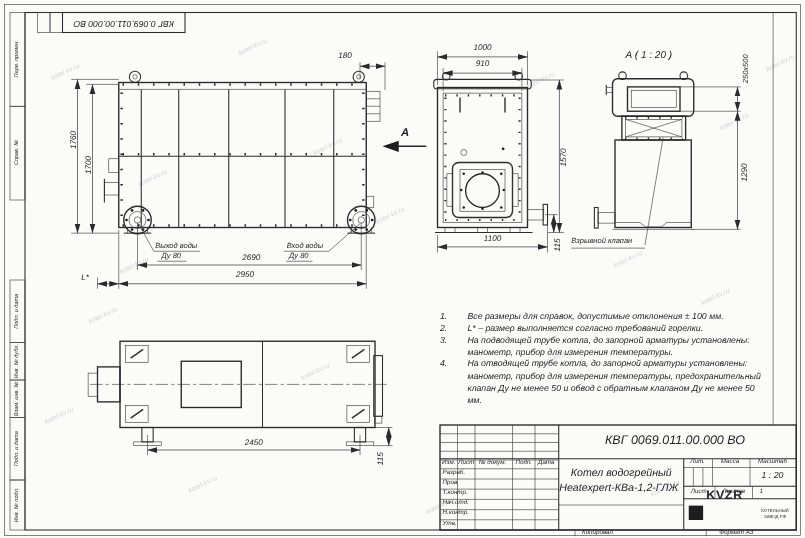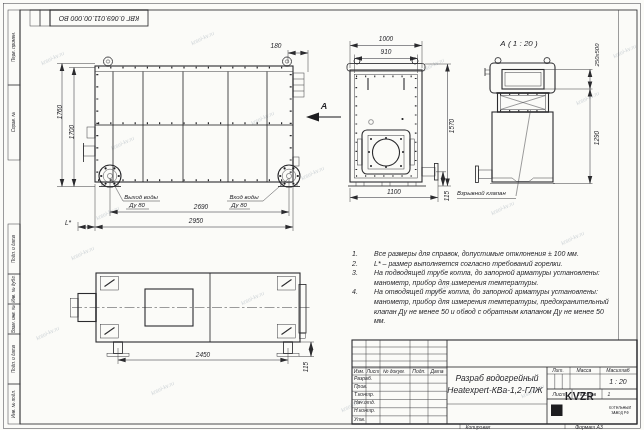--- a/index.html
+++ b/index.html
@@ -360,21 +360,22 @@
     <div class="note">
       <span class="n">3.</span>
       <span class="t2">На подводящей трубе котла, до запорной арматуры установлены: манометр, прибор для измерения температуры.</span>
     </div>
     <div class="note">
       <span class="n">4.</span>
       <span class="t2">На отводящей трубе котла, до запорной арматуры установлены: манометр, прибор для измерения температуры, предохранительный клапан Ду не менее 50 и обвод с обратным клапаном Ду не менее 50 мм.</span>
     </div>
   </div>
 
-  <span class="lbl cc s85" style="left:497px;top:378px">Разраб водогрейный</span>
+  <span class="lbl cc s10" style="left:540px;top:353px">КВГ 0069.011.00.000 ВО</span>
+  <span class="lbl cc s85" style="left:497px;top:378px">Котел водогрейный</span>
   <span class="lbl cc s85" style="left:495px;top:390px">Heatexpert-КВа-1,2-ГЛЖ</span>
   <span class="lbl cc s7" style="left:618px;top:381px">1 : 20</span>
   <span class="lbl cc s5" style="left:359px;top:371px">Изм.</span>
   <span class="lbl cc s5" style="left:373px;top:371px">Лист</span>
   <span class="lbl cc s5" style="left:394px;top:371px">№ докум.</span>
   <span class="lbl cc s5" style="left:419px;top:371px">Подп.</span>
   <span class="lbl cc s5" style="left:437px;top:371px">Дата</span>
   <span class="lbl cc s5" style="left:558px;top:370px">Лит.</span>
   <span class="lbl cc s5" style="left:584px;top:370px">Масса</span>
   <span class="lbl cc s5" style="left:618px;top:370px">Масштаб</span>

